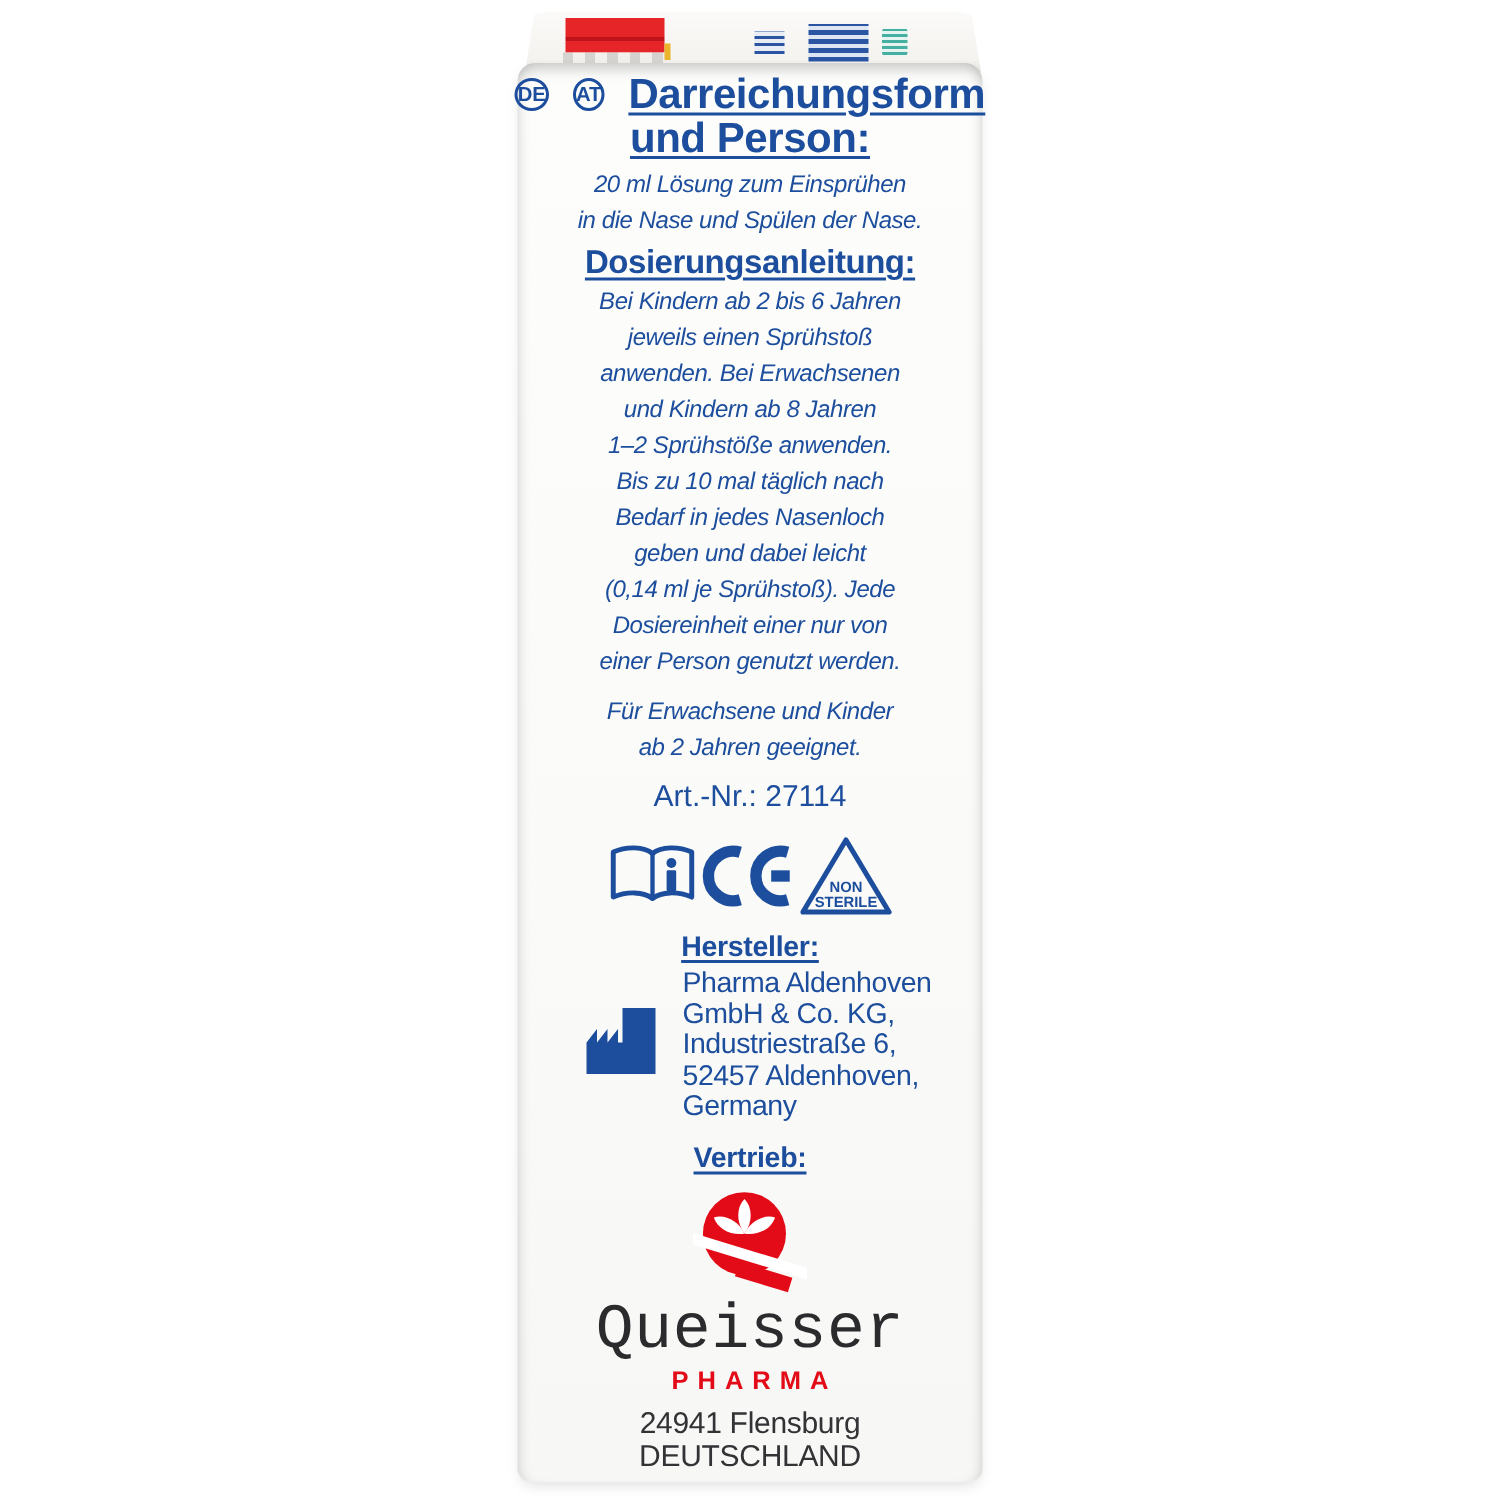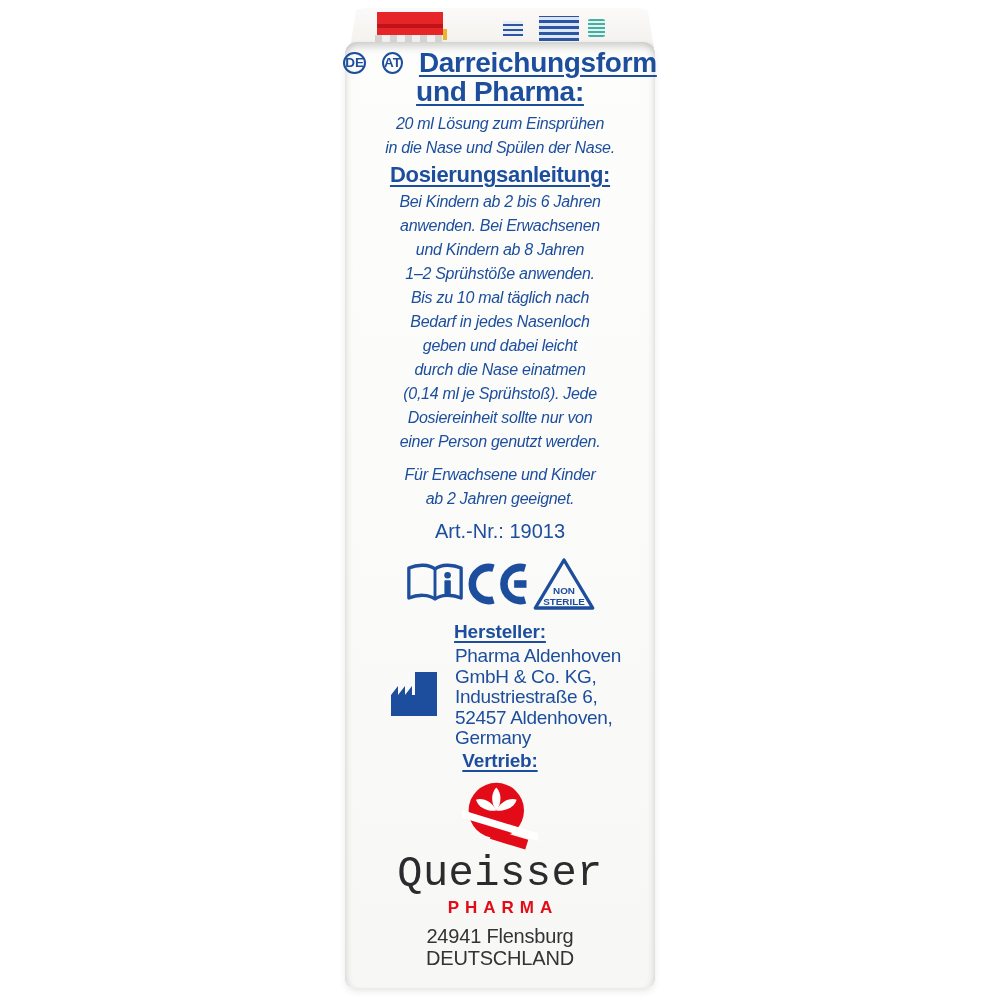--- a/index.html
+++ b/index.html
@@ -56,21 +56,21 @@
   .artnr{margin-top:8px;font-size:20px;line-height:25px;}
 
   .symbols{margin-top:12px;display:flex;justify-content:center;align-items:center;height:56px;}
   .sr{position:absolute;width:1px;height:1px;overflow:hidden;clip-path:inset(50%);}
 
   .h3{font-size:19px;font-weight:bold;line-height:23px;margin-top:8px;letter-spacing:-0.2px;}
   .manu{display:flex;justify-content:center;gap:14px;margin-top:3px;transform:translateX(4px);}
   .manu-addr{text-align:left;font-size:19px;line-height:20.5px;letter-spacing:-0.3px;}
   .factory{margin-top:22px;flex:0 0 auto;}
 
-  .vertrieb{margin-top:0;}
+  .vertrieb{margin-top:12px;}
   .qlogo{margin-top:8px;}
   .qword{font-family:Liberation Mono, monospace;font-size:42px;line-height:44px;color:#2b2b2e;letter-spacing:0.5px;margin-top:-4px;}
   .qpharma{font-size:17px;font-weight:bold;color:#e30b17;letter-spacing:6px;line-height:21px;margin-top:1px;text-indent:6px;}
   .dist-addr{margin-top:7px;color:#333336;font-size:20px;line-height:22.5px;letter-spacing:-0.2px;}
 </style>
 </head>
 <body>
 
 <div class="scene">
 
@@ -85,50 +85,50 @@
 
   <div class="box">
     <div class="inner">
 
       <div>
         <div class="h1row">
           <span class="badge">DE</span>
           <span class="badge">AT</span>
           <span class="h1text u">Darreichungsform</span>
         </div>
-        <div class="h1text u">und Pharma:</div>
+        <div class="h1text u">und Person:</div>
       </div>
 
       <div class="para">
         <div class="bline">20 ml Lösung zum Einsprühen</div>
         <div class="bline">in die Nase und Spülen der Nase.</div>
       </div>
 
       <div class="h2 u">Dosierungsanleitung:</div>
 
       <div>
         <div class="bline">Bei Kindern ab 2 bis 6 Jahren</div>
+        <div class="bline">jeweils einen Sprühstoß</div>
         <div class="bline">anwenden. Bei Erwachsenen</div>
         <div class="bline">und Kindern ab 8 Jahren</div>
         <div class="bline">1–2 Sprühstöße anwenden.</div>
         <div class="bline">Bis zu 10 mal täglich nach</div>
         <div class="bline">Bedarf in jedes Nasenloch</div>
         <div class="bline">geben und dabei leicht</div>
-        <div class="bline">durch die Nase einatmen</div>
         <div class="bline">(0,14 ml je Sprühstoß). Jede</div>
-        <div class="bline">Dosiereinheit sollte nur von</div>
+        <div class="bline">Dosiereinheit einer nur von</div>
         <div class="bline">einer Person genutzt werden.</div>
       </div>
 
       <div class="suit">
         <div class="bline">Für Erwachsene und Kinder</div>
         <div class="bline">ab 2 Jahren geeignet.</div>
       </div>
 
-      <div class="artnr">Art.-Nr.: 19013</div>
+      <div class="artnr">Art.-Nr.: 27114</div>
 
       <div class="symbols">
         <svg width="62" height="47" viewBox="0 0 64 48">
           <path d="M32,8 C26,3 14,3 5,7 L5,38 C14,34 26,34 32,39 C38,34 50,34 59,38 L59,7 C50,3 38,3 32,8 Z" fill="none" stroke="#1c4e9d" stroke-width="3.4" stroke-linejoin="round"></path>
           <line x1="32" y1="8" x2="32" y2="39" stroke="#1c4e9d" stroke-width="3"></line>
           <circle cx="45" cy="14.5" r="3.4" fill="#1c4e9d"></circle>
           <rect x="41.7" y="19.5" width="6.6" height="14.5" rx="1" fill="#1c4e9d"></rect>
         </svg>
         <svg width="66" height="44" viewBox="0 0 96 60">
           <path d="M40,7 A24,24 0 1 0 40,53" fill="none" stroke="#1c4e9d" stroke-width="11"></path>

